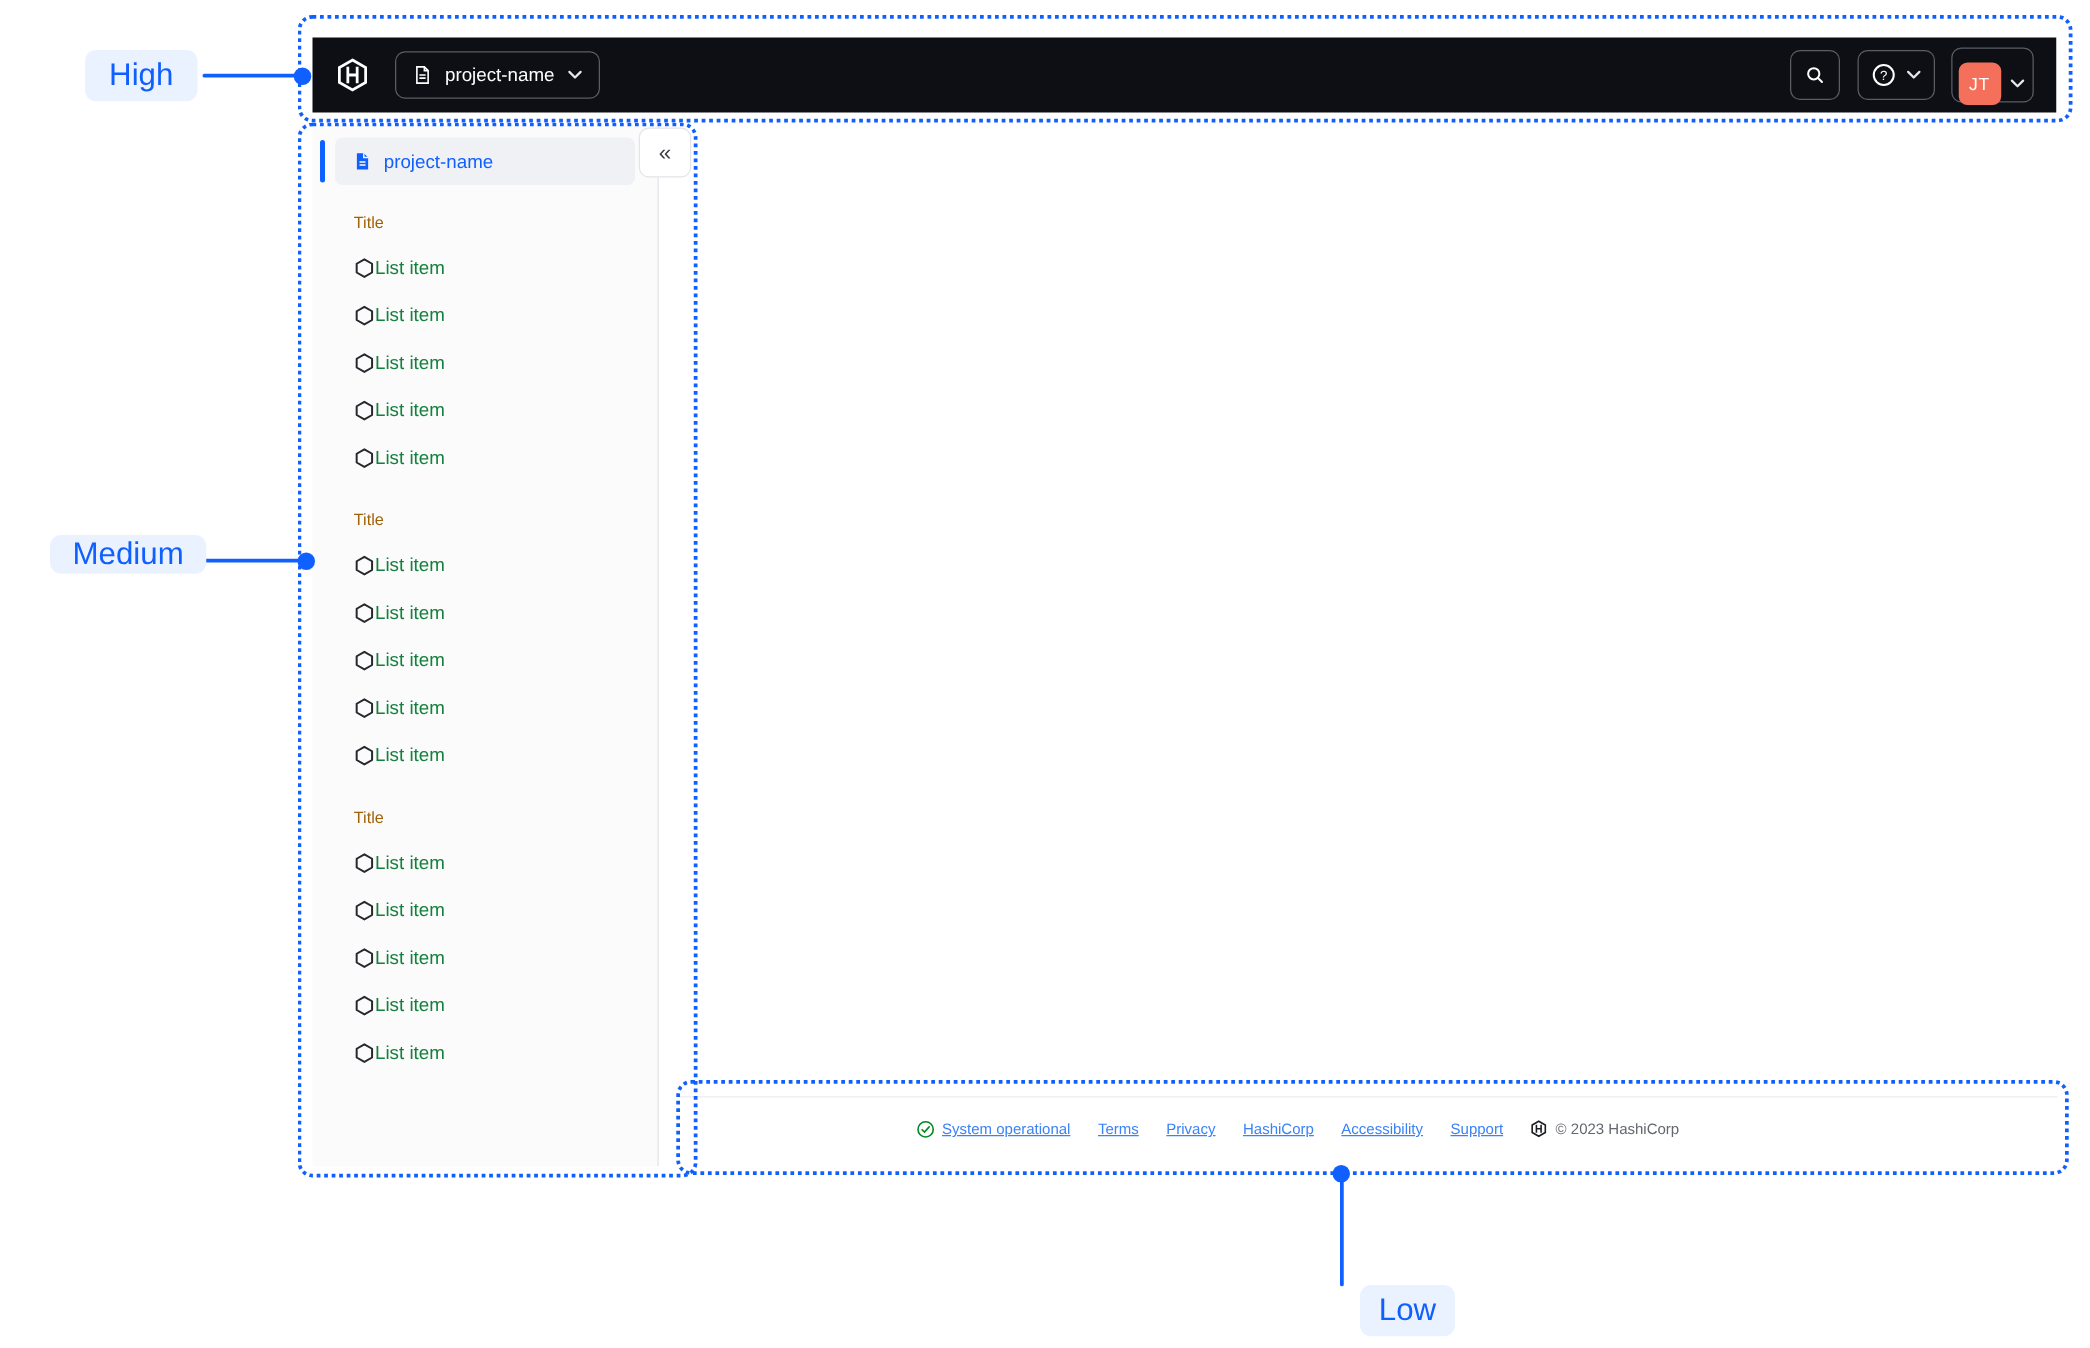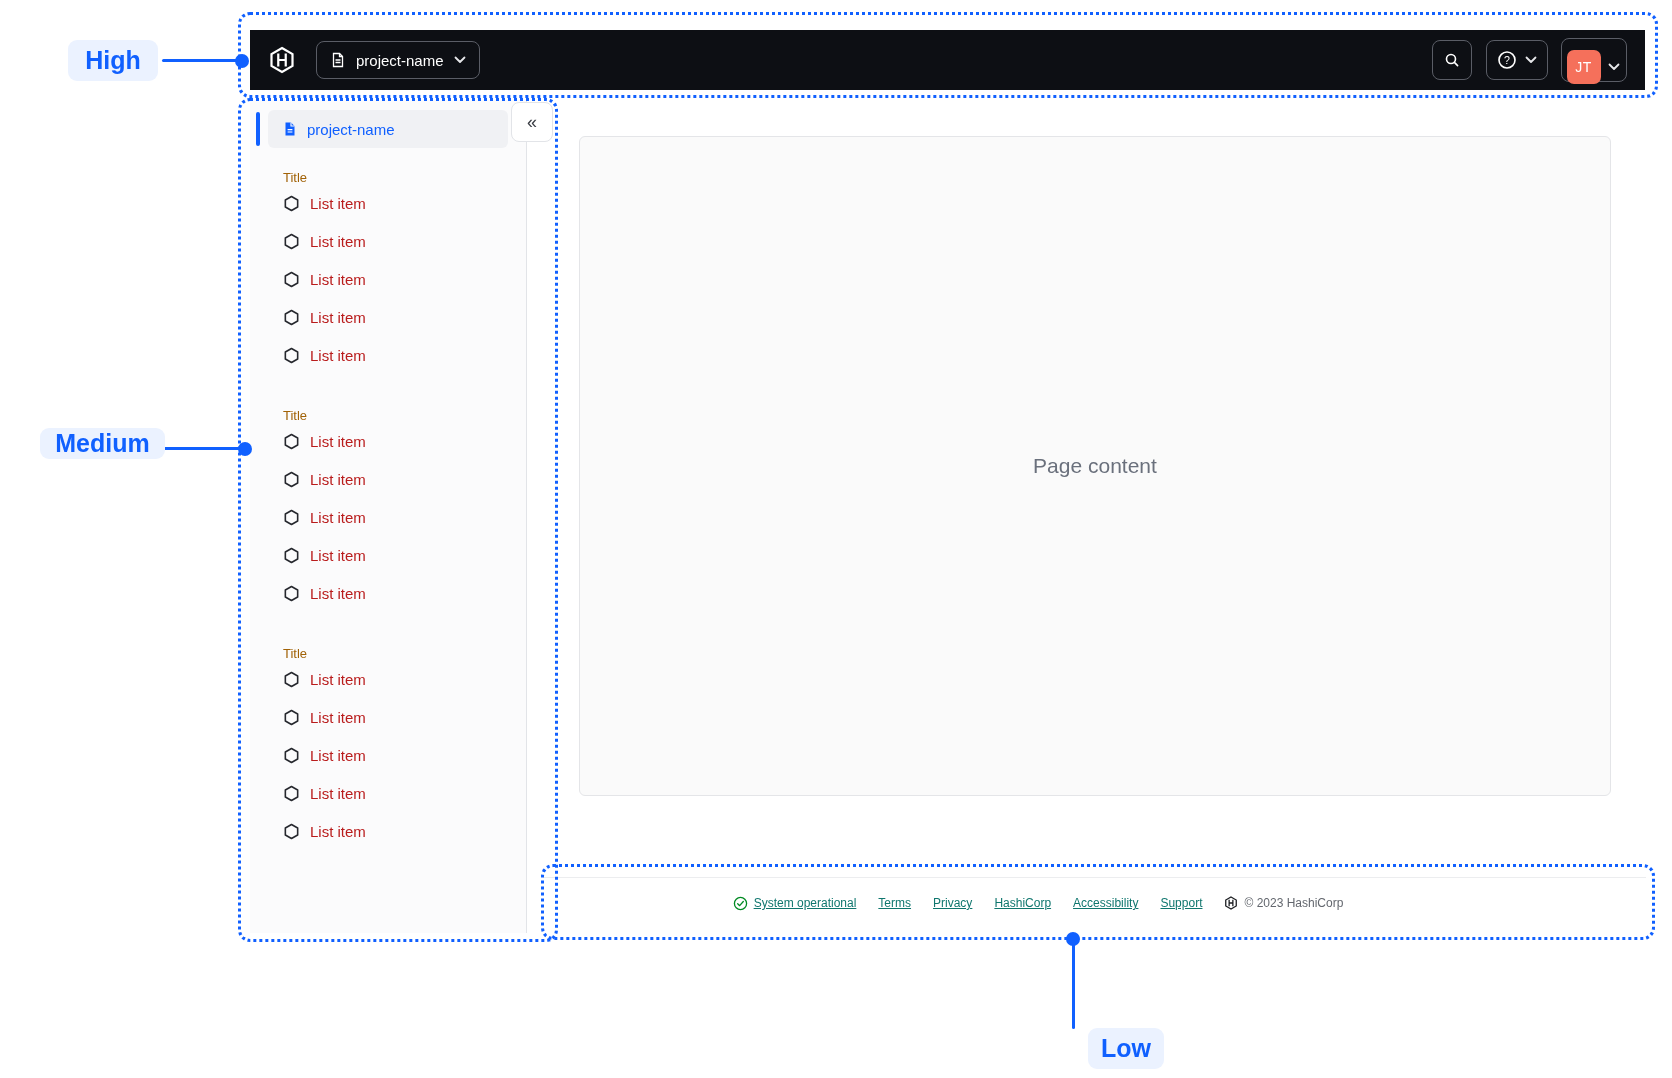--- a/index.html
+++ b/index.html
@@ -52,46 +52,46 @@
     color:var(--accent-blue);font-size:15px;cursor:pointer;
   }
   .collapse-tab{
     position:absolute;left:261px;top:2px;width:42px;height:40px;background:#fff;
     border:1px solid var(--panel-border);border-radius:8px;display:flex;align-items:center;justify-content:center;
     font-size:18px;color:#3A3D44;cursor:pointer;
   }
   .side-section{position:absolute;left:33px;width:210px}
   .s1{top:70px}.s2{top:308px}.s3{top:546px}
   .side-title{font-size:13px;color:#a16207;height:18px;margin-bottom:7px}
-  .side-row{height:38px;display:flex;align-items:flex-start;gap:10px;font-size:15px;color:#b91c1c;cursor:pointer}
+  .side-row{height:38px;display:flex;align-items:center;font-size:15px;color:#15803d;cursor:pointer}
   
   .content-box{
     position:absolute;left:579px;top:136px;width:1032px;height:660px;
     background:var(--content-bg);border:1px solid var(--content-border);border-radius:6px;
     display:flex;align-items:center;justify-content:center;
   }
   .content-placeholder{font-size:21px;color:#6A707C}
   
   .footer-divider{position:absolute;left:543px;top:877px;width:1103px;height:1px;background:#ECEDEF}
   .footer-row{
     position:absolute;left:483px;top:889px;width:1110px;height:28px;
     display:flex;align-items:center;justify-content:center;gap:22px;
     font-size:12px;color:#63676E;
   }
-  .footer-link{text-decoration:underline;color:#0f766e;cursor:pointer}
+  .footer-link{text-decoration:underline;color:#3b82f6;cursor:pointer}
   .status{display:flex;align-items:center;gap:6px}
   .copyright{display:flex;align-items:center;gap:6px}
   
   .ann-rect{position:absolute;border:3px dotted var(--annotation-blue);border-radius:12px;pointer-events:none}
   .rect-high{left:238px;top:12px;width:1420px;height:86px}
   .rect-medium{left:238px;top:98px;width:320px;height:844px}
   .rect-low{left:541px;top:864px;width:1114px;height:76px}
   .ann-pill{
     position:absolute;background:var(--annotation-pill-bg);color:var(--annotation-blue);
-    font-size:25px;font-weight:700;border-radius:9px;display:flex;align-items:center;justify-content:center;
+    font-size:25px;font-weight:400;border-radius:9px;display:flex;align-items:center;justify-content:center;
   }
   .pill-high{left:68px;top:40px;width:90px;height:41px}
   .pill-medium{left:40px;top:428px;width:125px;height:31px}
   .pill-low{left:1088px;top:1028px;width:76px;height:41px}
   .ann-line{position:absolute;background:var(--annotation-blue);border-radius:2px}
   .line-high{left:162px;top:59px;width:80px;height:3px}
   .line-medium{left:158px;top:447px;width:87px;height:3px}
   .line-low{left:1072px;top:939px;width:3px;height:90px}
   .ann-dot{position:absolute;width:14px;height:14px;border-radius:50%;background:var(--annotation-blue)}
   .dot-high{left:235px;top:54px}
@@ -300,23 +300,20 @@
           <span>
             <svg width="17" height="17" viewBox="0 0 16 16" fill="none" stroke="#26282E" stroke-width="1.5" stroke-linejoin="round">
               <polygon points="8,1.4 13.8,4.7 13.8,11.3 8,14.6 2.2,11.3 2.2,4.7"></polygon>
             </svg>
           </span>
           <span>List item</span>
         </div>
     </div>
   </div>
 
-  <div class="content-box">
-    <span class="content-placeholder">Page content</span>
-  </div>
 
   <div class="footer-divider"></div>
   <div class="footer-row">
     <span class="status">
       <span>
         <svg width="15" height="15" viewBox="0 0 16 16" fill="none" stroke="#008A22" stroke-width="1.4" stroke-linecap="round" stroke-linejoin="round">
           <circle cx="8" cy="8" r="6.5"></circle>
           <polyline points="5,8.3 7.1,10.3 11,5.9"></polyline>
         </svg>
       </span>

